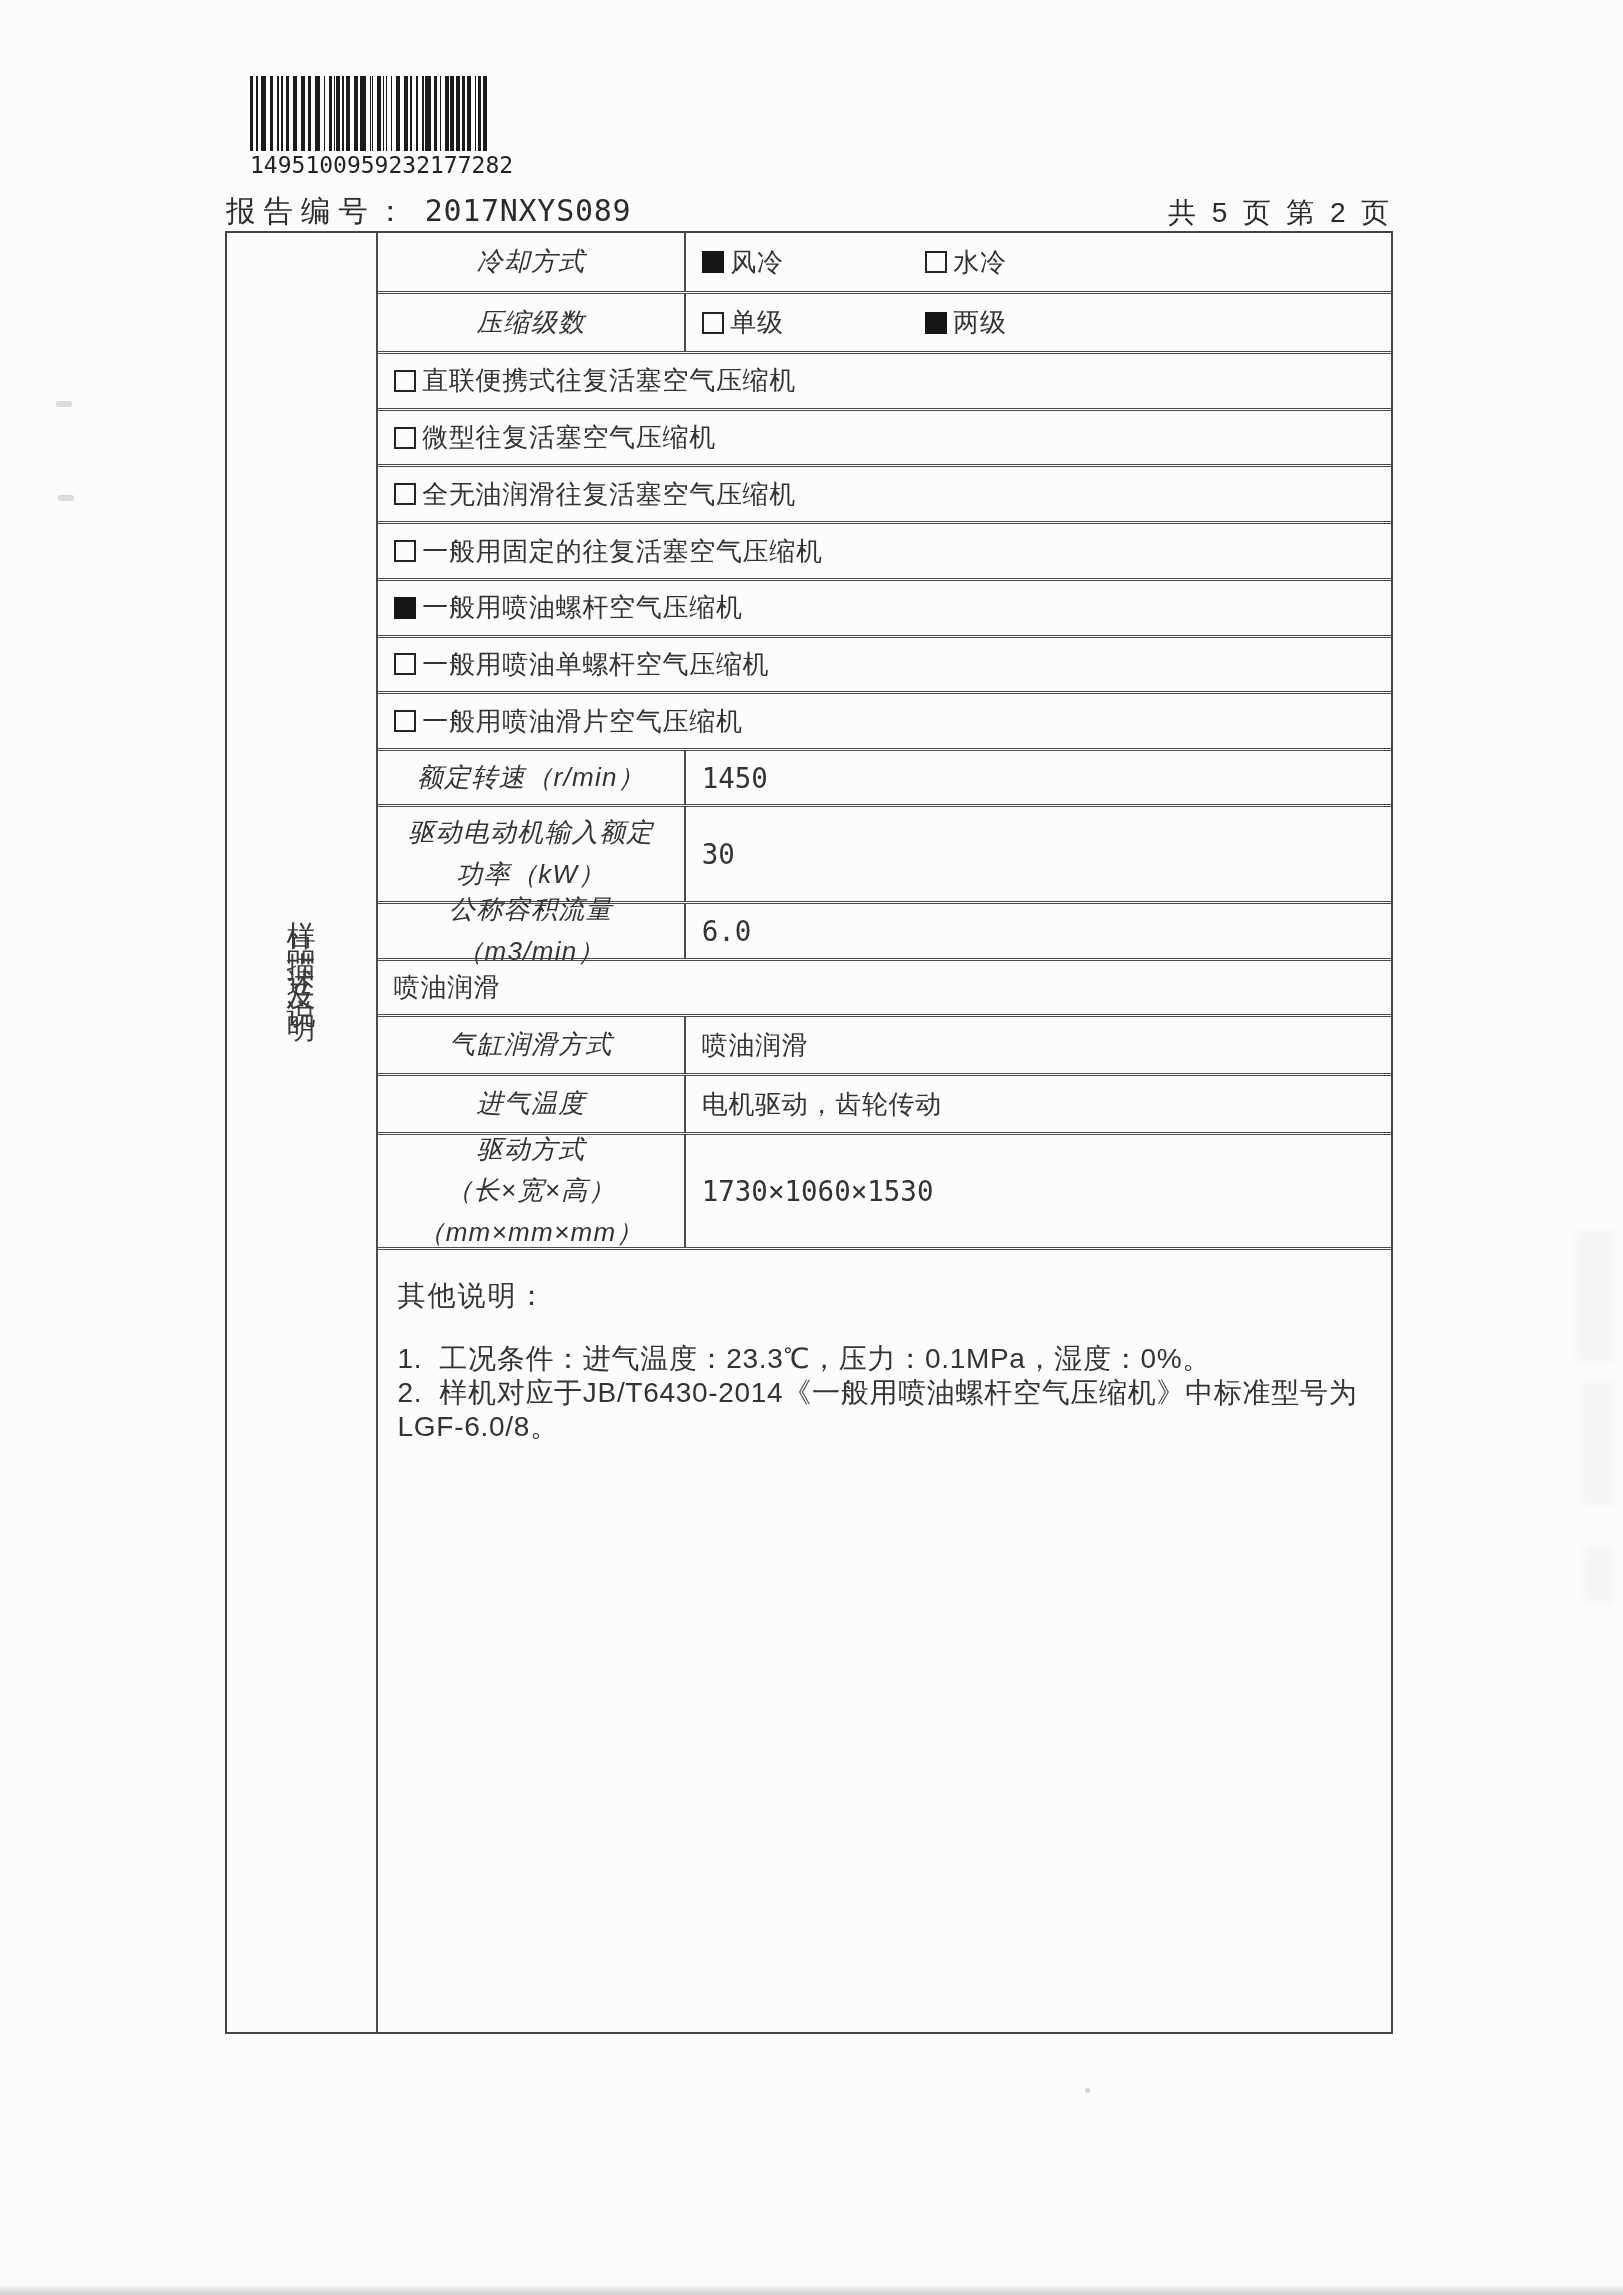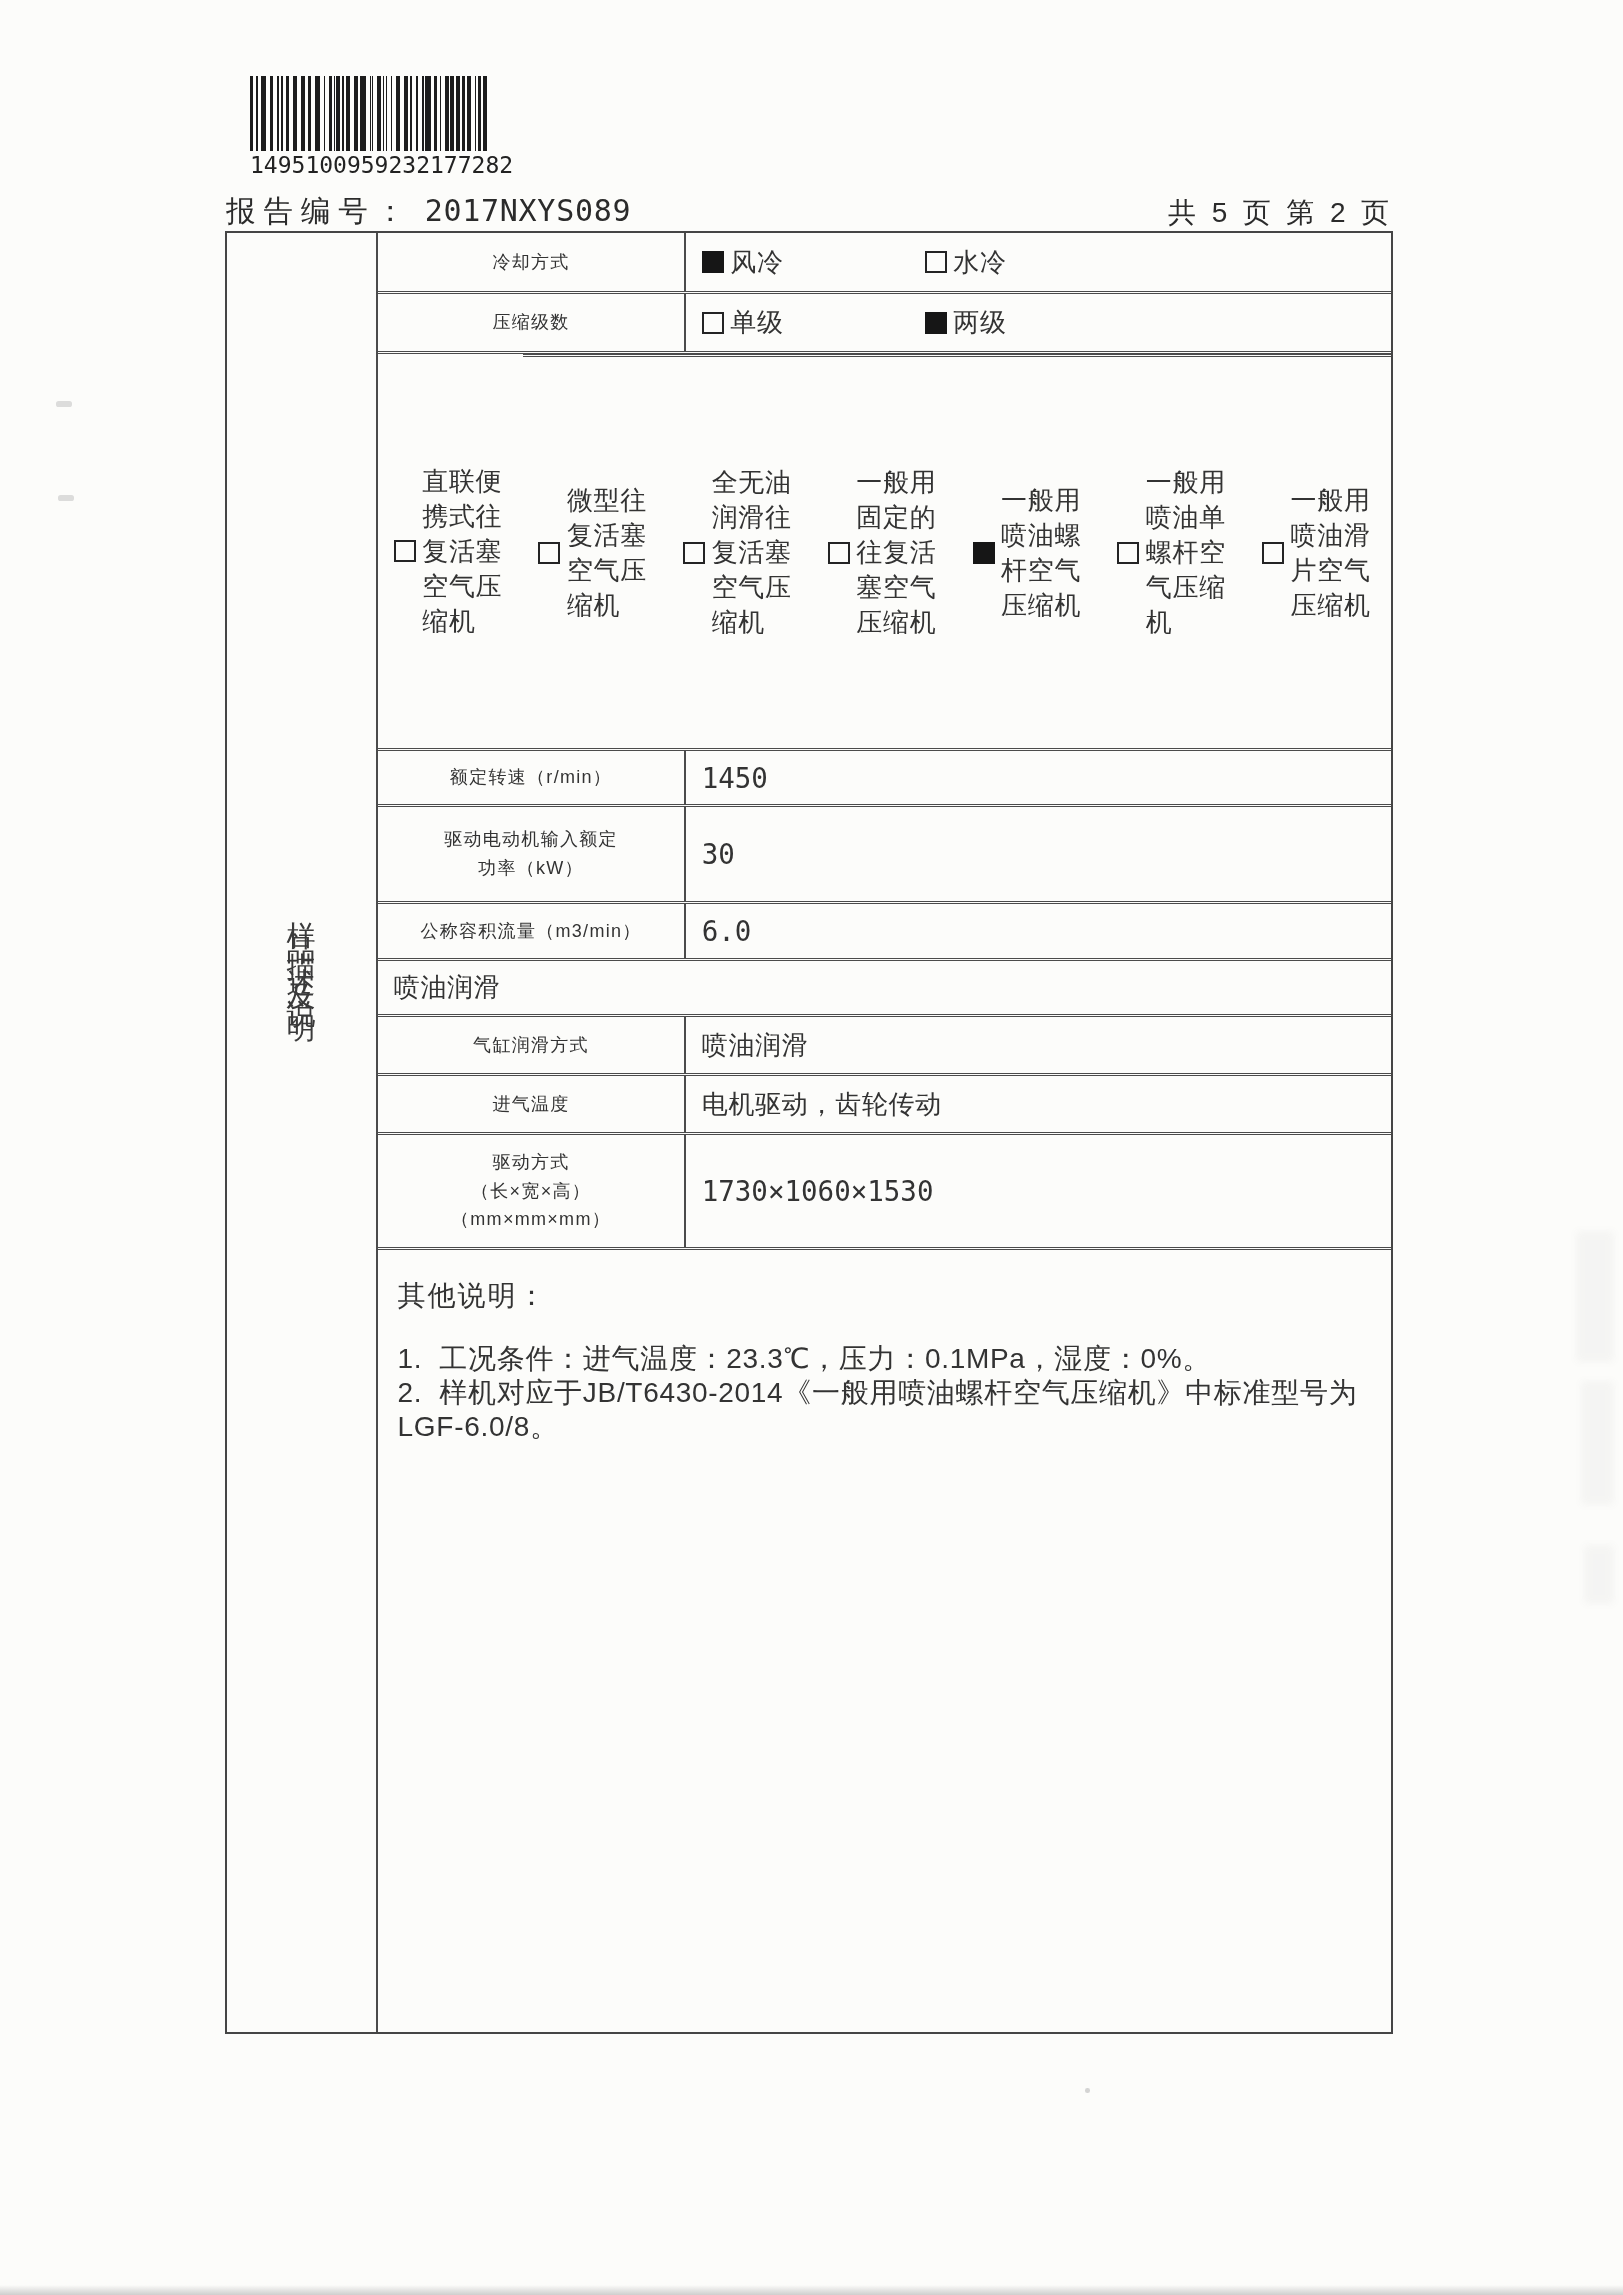--- a/index.html
+++ b/index.html
@@ -51,38 +51,39 @@
 
   .t-row { display:flex; box-sizing:border-box; border-top:3.9px double #4b4b4b; flex:none; }
   .t-row.first { border-top:none; }
   .lbl {
     width:308px; flex:none;
     border-right:2px solid #4b4b4b;
     box-sizing:border-box;
     display:flex; flex-direction:column;
     align-items:center; justify-content:center;
     text-align:center;
-    font-size:18px; letter-spacing:1.3px; line-height:1.6;
+    font-size:26px; letter-spacing:1.3px; line-height:1.6;
     color:#333;
+    font-style:italic;
   }
   .val {
     flex:1; display:flex; align-items:center;
     padding-left:15.7px; font-size:26px; letter-spacing:0.7px;
     box-sizing:border-box; min-width:0; color:#333;
   }
   .opt { display:flex; align-items:center; width:223px; flex:none; }
   .cb {
     width:22px; height:22px; flex:none;
     border:2.6px solid #242424; box-sizing:border-box;
     margin-right:6.5px; background:transparent;
   }
   .cb.checked { background:#161616; border-color:#161616; }
   .mono { font-family:"DejaVu Sans Mono", monospace; font-size:27.5px; letter-spacing:0; }
 
-  .type-list { flex:1; display:flex; flex-direction:row; min-width:0; }
+  .type-list { flex:1; display:flex; flex-direction:column; min-width:0; }
   .type-item {
     flex:1; display:flex; align-items:center;
     padding-left:15.7px; font-size:26px; letter-spacing:0.7px;
     border-top:3.9px double #4b4b4b; box-sizing:border-box; color:#333;
   }
   .type-item.first { border-top:none; }
 
   .notes { flex:1 1 auto; }
   .notes-inner { padding:29px 26px 0 19.6px; font-size:28px; line-height:34px; color:#333; }
   .notes-title { letter-spacing:2px; margin-bottom:29px; }

